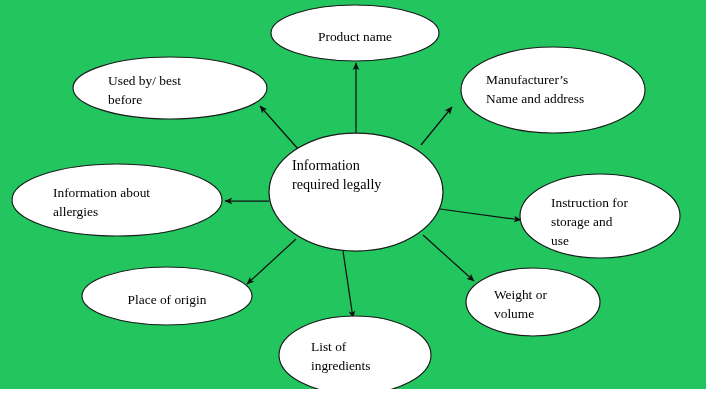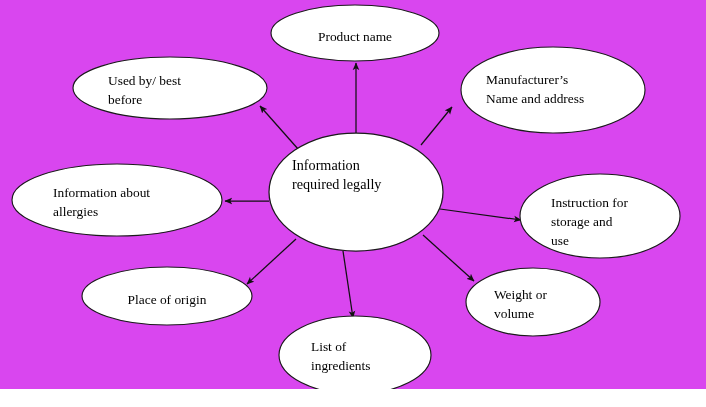--- a/index.html
+++ b/index.html
@@ -8,21 +8,21 @@
     padding: 0;
     background: #ffffff;
   }
   body {
     font-family: "Liberation Serif", "DejaVu Serif", serif;
   }
   #canvas-wrap {
     position: relative;
     width: 706px;
     height: 389px;
-    background: #d946ef;
+    background: #22c55e;
     overflow: hidden;
   }
   #mindmap-svg {
     position: absolute;
     top: 0;
     left: 0;
     width: 706px;
     height: 407px;
     display: block;
   }

